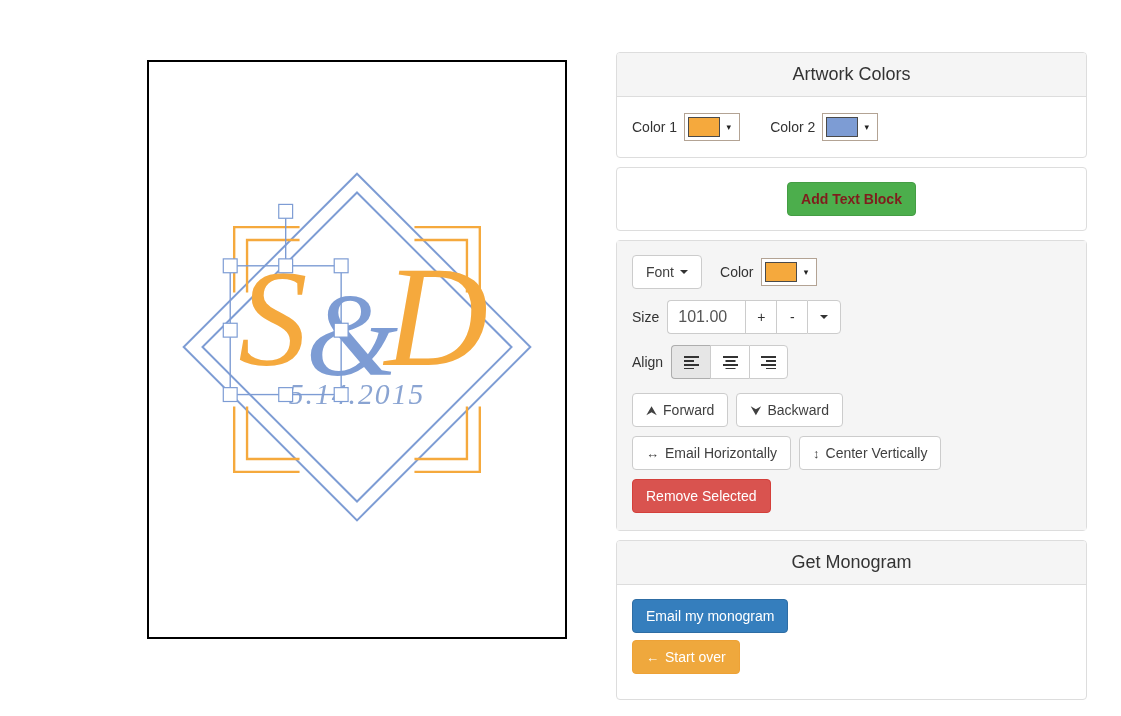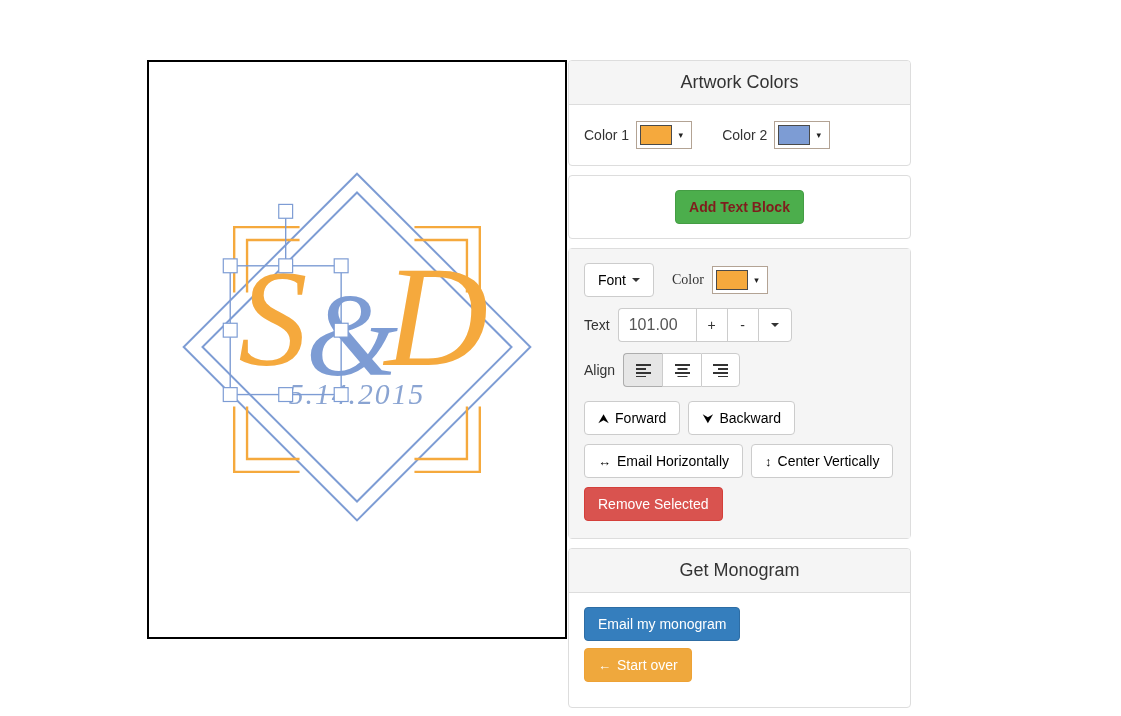--- a/index.html
+++ b/index.html
@@ -30,23 +30,24 @@
     border: 2px solid #000000;
     box-sizing: border-box;
     overflow: hidden;
   }
   #artwork-svg { display: block; width: 100%; height: 100%; }
 
   
   #control-panel {
     position: absolute;
     left: 568px;
-    top: 60px;
-    width: 343px;
+    top: 52px;
+    width: 471px;
     height: 641px;
+    padding-left: 48px;
   }
 
   .panel {
     background: #ffffff;
     border: 1px solid #dddddd;
     border-radius: 4px;
     box-sizing: border-box;
     margin-bottom: 9px;
   }
 
@@ -110,21 +111,21 @@
     border: 1px solid transparent;
     padding: 9px 13px;
     box-sizing: border-box;
     cursor: pointer;
     white-space: nowrap;
     user-select: none;
   }
   .btn-default {
     background: #ffffff;
     border-color: #cccccc;
-    color: #000000;
+    color: #404040;
     align-items: center;
   }
   .btn-success { background: #4cae4c; border-color: #449d44; color: #7f1d1d; font-weight: bold; }
   .btn-danger  { background: #d9534f; border-color: #d43f3a; color: #ffffff; }
   .btn-primary { background: #357ebd; border-color: #2e6da4; color: #ffffff; }
   .btn-warning { background: #efa83d; border-color: #eea236; color: #ffffff; }
 
   .center-block { text-align: center; }
 
   
@@ -300,29 +301,29 @@
     </div>
 
     <div class="panel">
       <div class="text-controls-body">
 
         <div class="ctl-row">
           <button class="btn btn-default">
             <span>Font</span>
             <span class="caret-down"></span>
           </button>
-          <span class="ctl-label" style="margin-left:18px;font-family:Liberation Serif, serif;">Color</span>
+          <span class="ctl-label" style="margin-left:18px;">Color</span>
           <span class="swatch-picker">
             <span class="swatch" style="background:#F5A93D"></span>
             <span class="swatch-caret">▾</span>
           </span>
         </div>
 
         <div class="ctl-row">
-          <span class="ctl-label">Text</span>
+          <span class="ctl-label">Size</span>
           <span class="input-group">
             <input class="size-input" type="text" value="101.00" style="">
             <span class="stepper-btn">+</span>
             <span class="stepper-btn">-</span>
             <span class="stepper-btn last">
               <span class="caret-down" style="margin-left:0"></span>
             </span>
           </span>
         </div>
 

